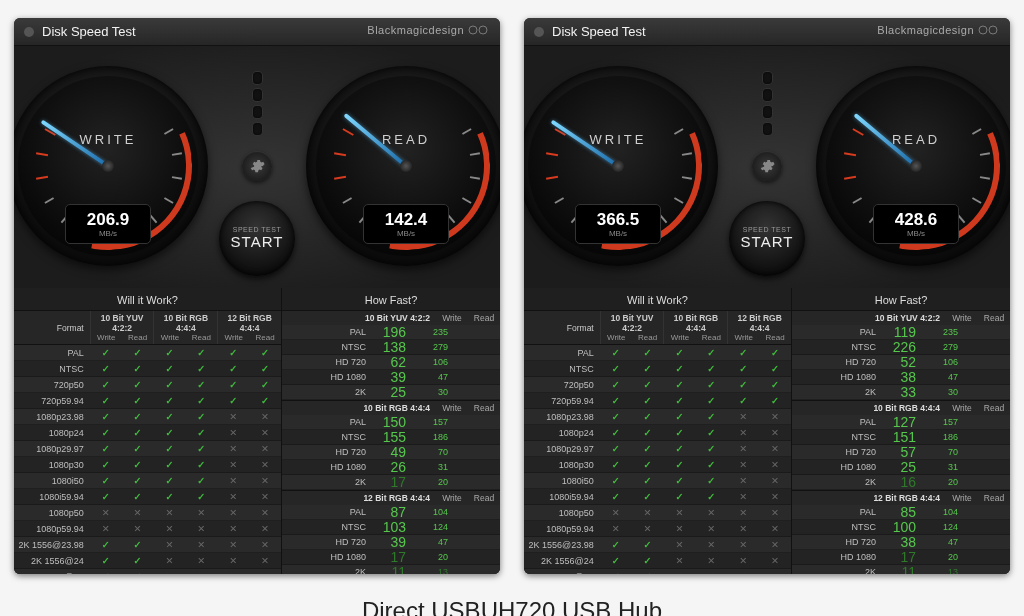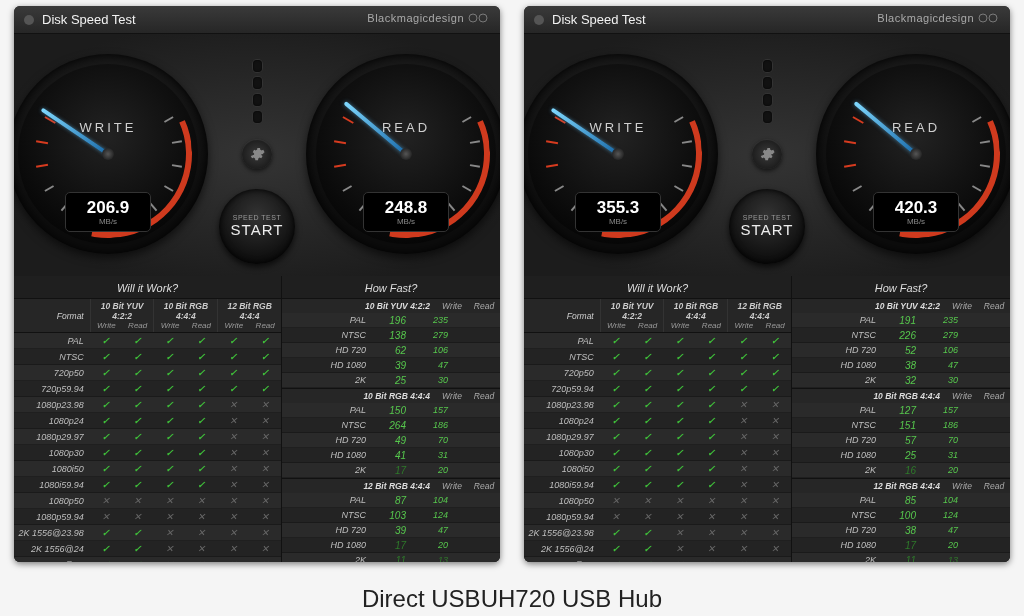--- a/index.html
+++ b/index.html
@@ -9,21 +9,21 @@
     display: flex;
     flex-direction: column;
     align-items: center;
     width: 1024px;
     height: 616px;
     overflow: hidden;
   }
   .compare {
     display: flex;
     gap: 24px;
-    padding: 6px 14px 0 14px;
+    padding: 18px 14px 0 14px;
   }
   .panel {
     width: 486px;
     background: #2a2a2a;
     border-radius: 6px;
     box-shadow: 0 2px 6px rgba(0,0,0,.5);
     color: #ddd;
     overflow: hidden;
     position: relative;
   }
@@ -152,21 +152,20 @@
 
   
   .tables {
     display: flex;
     height: 286px;
     background: #232323;
   }
   .tbl {
     font-size: 9.5px;
     color: #bbb;
-    font-style: italic;
   }
   .tbl.left  { width: 268px; border-right: 1px solid #111; }
   .tbl.right { width: 218px; }
   .tbl .section-title {
     text-align: center;
     padding: 6px 0 4px;
     font-size: 11px; color: #ddd;
     background: #1f1f1f;
   }
   .tbl .head-row {
@@ -206,21 +205,21 @@
   .tbl.right .subhead .w   { width: 32px; text-align: center; color: #aaa; font-weight: 400; }
   .tbl.right .subhead .r   { width: 32px; text-align: center; color: #aaa; font-weight: 400; }
 
   .tbl.right .row {
     display: flex; align-items: center;
     height: 15px;
     border-bottom: 1px solid rgba(0,0,0,.25);
   }
   .tbl.right .row:nth-child(odd) { background: #2a2a2a; }
   .tbl.right .row .fmt { width: 90px; text-align: right; padding-right: 6px; color: #bfbfbf; font-size: 9px; }
-  .tbl.right .row .wv  { width: 48px; text-align: right; padding-right: 14px; font-size: 10px; }
+  .tbl.right .row .wv  { width: 48px; text-align: right; padding-right: 14px; font-size: 14px; }
   .tbl.right .row .rv  { width: 48px; text-align: right; padding-right: 20px; font-size: 9px; }
   .green  { color: #56c74d; }
   .dgreen { color: #2e7a2a; }
 
   .mark { display: inline-block; width: 12px; text-align: center; }
   .mark.y { color: #3fbf3a; font-weight: 700; }
   .mark.n { color: #666; }
 
   .captions {
     display: flex;
@@ -293,21 +292,21 @@
             <div class="tick" style="transform: rotate(60deg);"></div>
             <div class="tick red" style="transform: rotate(80deg);"></div>
             <div class="tick red" style="transform: rotate(100deg);"></div>
             <div class="tick red" style="transform: rotate(120deg);"></div>
           </div>
     <div class="red-arc"></div>
     <div class="label">READ</div>
     <div class="needle" style="transform: rotate(-50deg);"></div>
     <div class="needle-base"></div>
     <div class="readout">
-      <div class="val">248.8</div>
+      <div class="val">142.4</div>
       <div class="unit">MB/s</div>
     </div>
         </div>
         <div class="center-col">
     <div class="leds">
       <div class="led"></div>
             <div class="led"></div>
             <div class="led"></div>
             <div class="led"></div>
     </div>
@@ -529,31 +528,31 @@
       <div class="w">Write</div>
       <div class="r">Read</div>
     </div>
           <div class="row">
         <div class="fmt">PAL</div>
         <div class="wv green">150</div>
         <div class="rv green">157</div>
       </div>
           <div class="row">
         <div class="fmt">NTSC</div>
-        <div class="wv green">264</div>
+        <div class="wv green">155</div>
         <div class="rv green">186</div>
       </div>
           <div class="row">
         <div class="fmt">HD 720</div>
         <div class="wv green">49</div>
         <div class="rv green">70</div>
       </div>
           <div class="row">
         <div class="fmt">HD 1080</div>
-        <div class="wv green">41</div>
+        <div class="wv green">26</div>
         <div class="rv green">31</div>
       </div>
           <div class="row">
         <div class="fmt">2K</div>
         <div class="wv dgreen">17</div>
         <div class="rv green">20</div>
       </div>
           <div class="subhead">
       <div class="c0"></div>
       <div class="lab">12 Bit RGB 4:4:4</div>
@@ -616,21 +615,21 @@
             <div class="tick" style="transform: rotate(60deg);"></div>
             <div class="tick red" style="transform: rotate(80deg);"></div>
             <div class="tick red" style="transform: rotate(100deg);"></div>
             <div class="tick red" style="transform: rotate(120deg);"></div>
           </div>
     <div class="red-arc"></div>
     <div class="label">WRITE</div>
     <div class="needle" style="transform: rotate(-56deg);"></div>
     <div class="needle-base"></div>
     <div class="readout">
-      <div class="val">355.3</div>
+      <div class="val">366.5</div>
       <div class="unit">MB/s</div>
     </div>
         </div>
         <div class="gauge right">
     <div class="face"></div>
     <div class="ticks">
             <div class="tick" style="transform: rotate(-120deg);"></div>
             <div class="tick" style="transform: rotate(-100deg);"></div>
             <div class="tick" style="transform: rotate(-80deg);"></div>
             <div class="tick" style="transform: rotate(-60deg);"></div>
@@ -642,21 +641,21 @@
             <div class="tick" style="transform: rotate(60deg);"></div>
             <div class="tick red" style="transform: rotate(80deg);"></div>
             <div class="tick red" style="transform: rotate(100deg);"></div>
             <div class="tick red" style="transform: rotate(120deg);"></div>
           </div>
     <div class="red-arc"></div>
     <div class="label">READ</div>
     <div class="needle" style="transform: rotate(-50deg);"></div>
     <div class="needle-base"></div>
     <div class="readout">
-      <div class="val">420.3</div>
+      <div class="val">428.6</div>
       <div class="unit">MB/s</div>
     </div>
         </div>
         <div class="center-col">
     <div class="leds">
       <div class="led"></div>
             <div class="led"></div>
             <div class="led"></div>
             <div class="led"></div>
     </div>
@@ -842,41 +841,41 @@
         <div class="tbl right">
           <div class="section-title">How Fast?</div>
           <div class="subhead">
       <div class="c0"></div>
       <div class="lab">10 Bit YUV 4:2:2</div>
       <div class="w">Write</div>
       <div class="r">Read</div>
     </div>
           <div class="row">
         <div class="fmt">PAL</div>
-        <div class="wv green">191</div>
+        <div class="wv green">119</div>
         <div class="rv green">235</div>
       </div>
           <div class="row">
         <div class="fmt">NTSC</div>
         <div class="wv green">226</div>
         <div class="rv green">279</div>
       </div>
           <div class="row">
         <div class="fmt">HD 720</div>
         <div class="wv green">52</div>
         <div class="rv green">106</div>
       </div>
           <div class="row">
         <div class="fmt">HD 1080</div>
         <div class="wv green">38</div>
         <div class="rv green">47</div>
       </div>
           <div class="row">
         <div class="fmt">2K</div>
-        <div class="wv green">32</div>
+        <div class="wv green">33</div>
         <div class="rv green">30</div>
       </div>
           <div class="subhead">
       <div class="c0"></div>
       <div class="lab">10 Bit RGB 4:4:4</div>
       <div class="w">Write</div>
       <div class="r">Read</div>
     </div>
           <div class="row">
         <div class="fmt">PAL</div>

